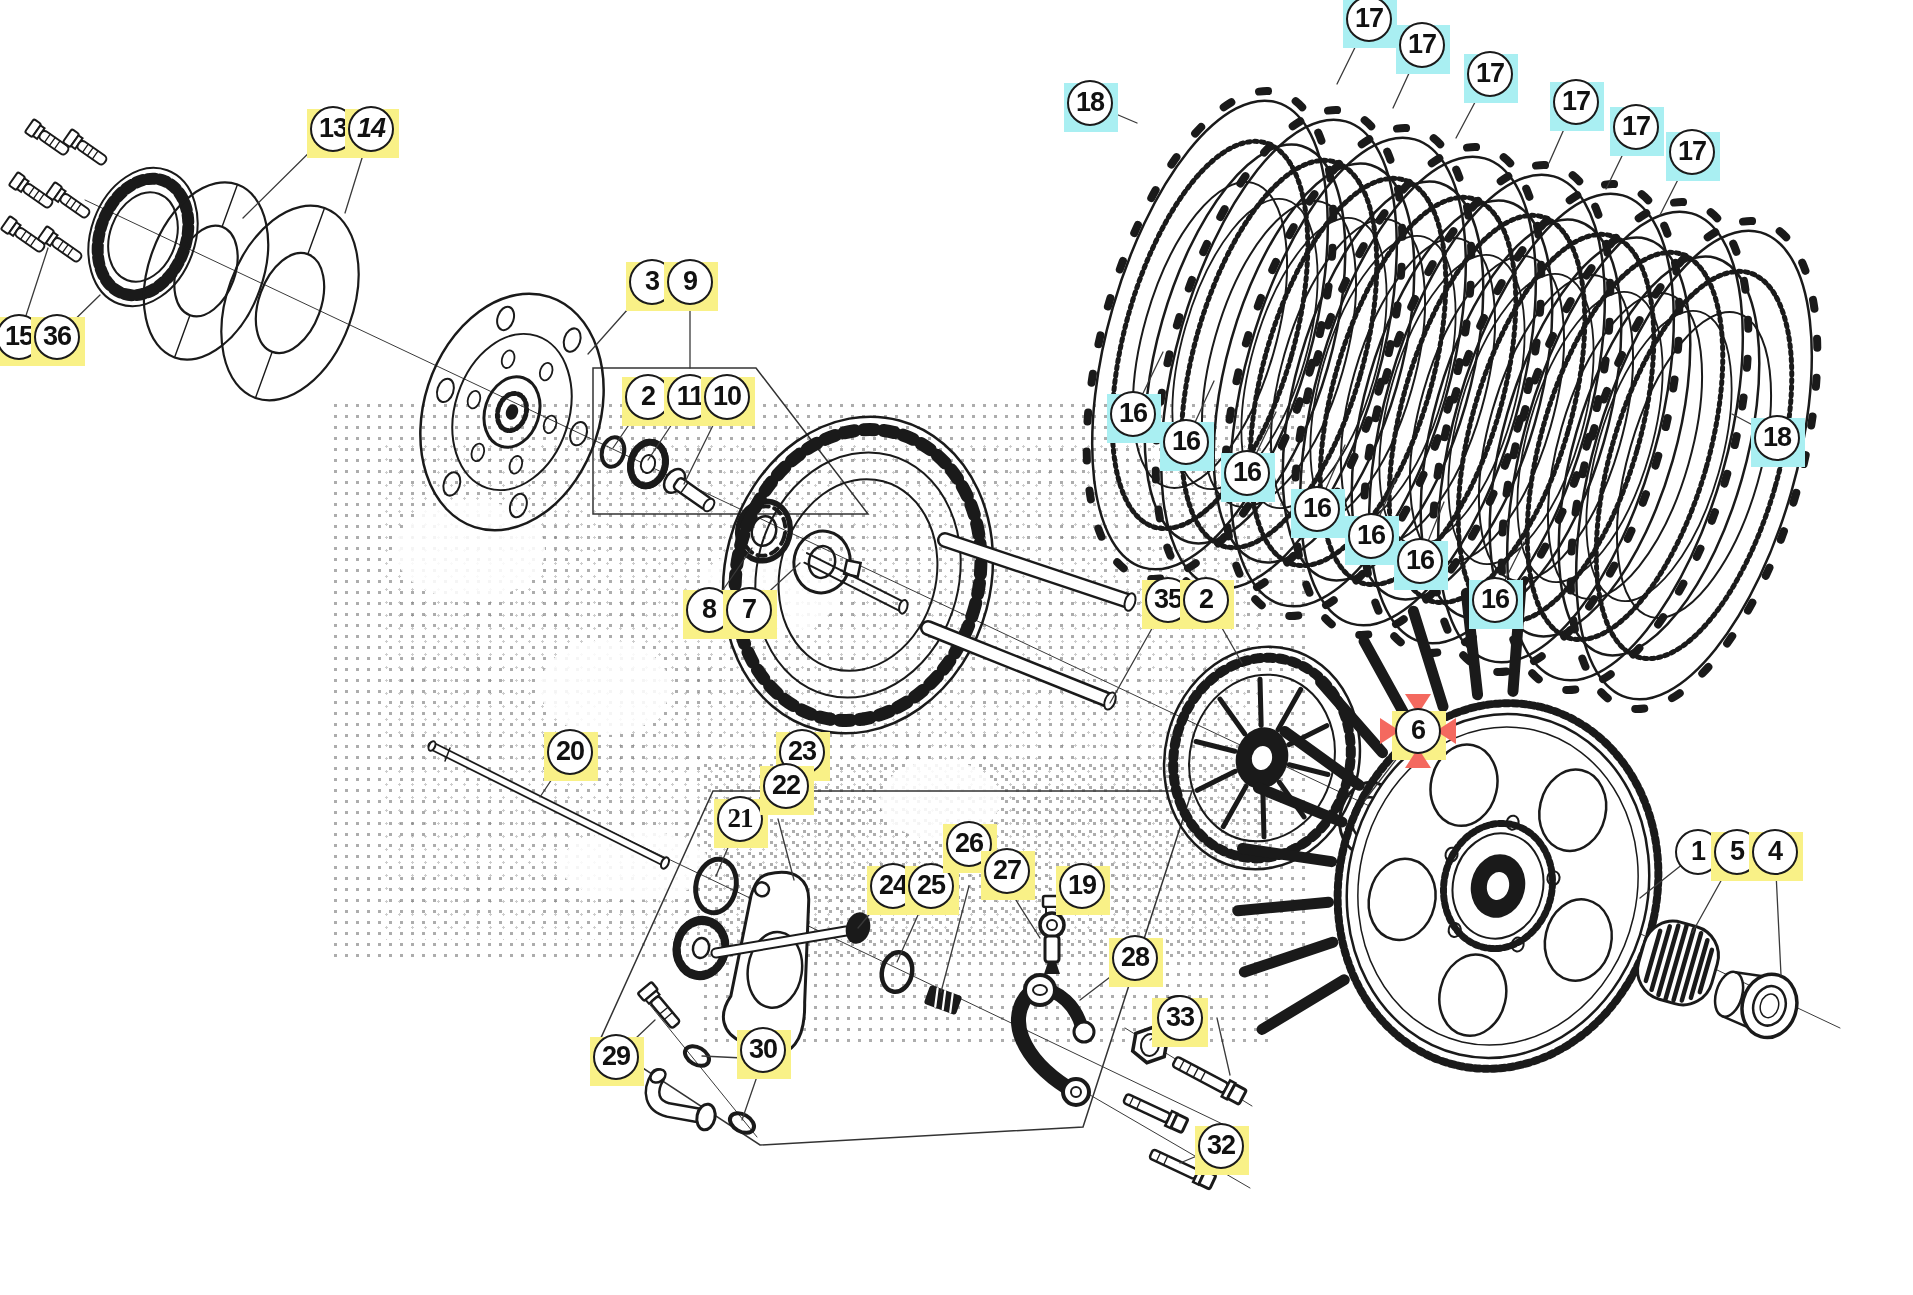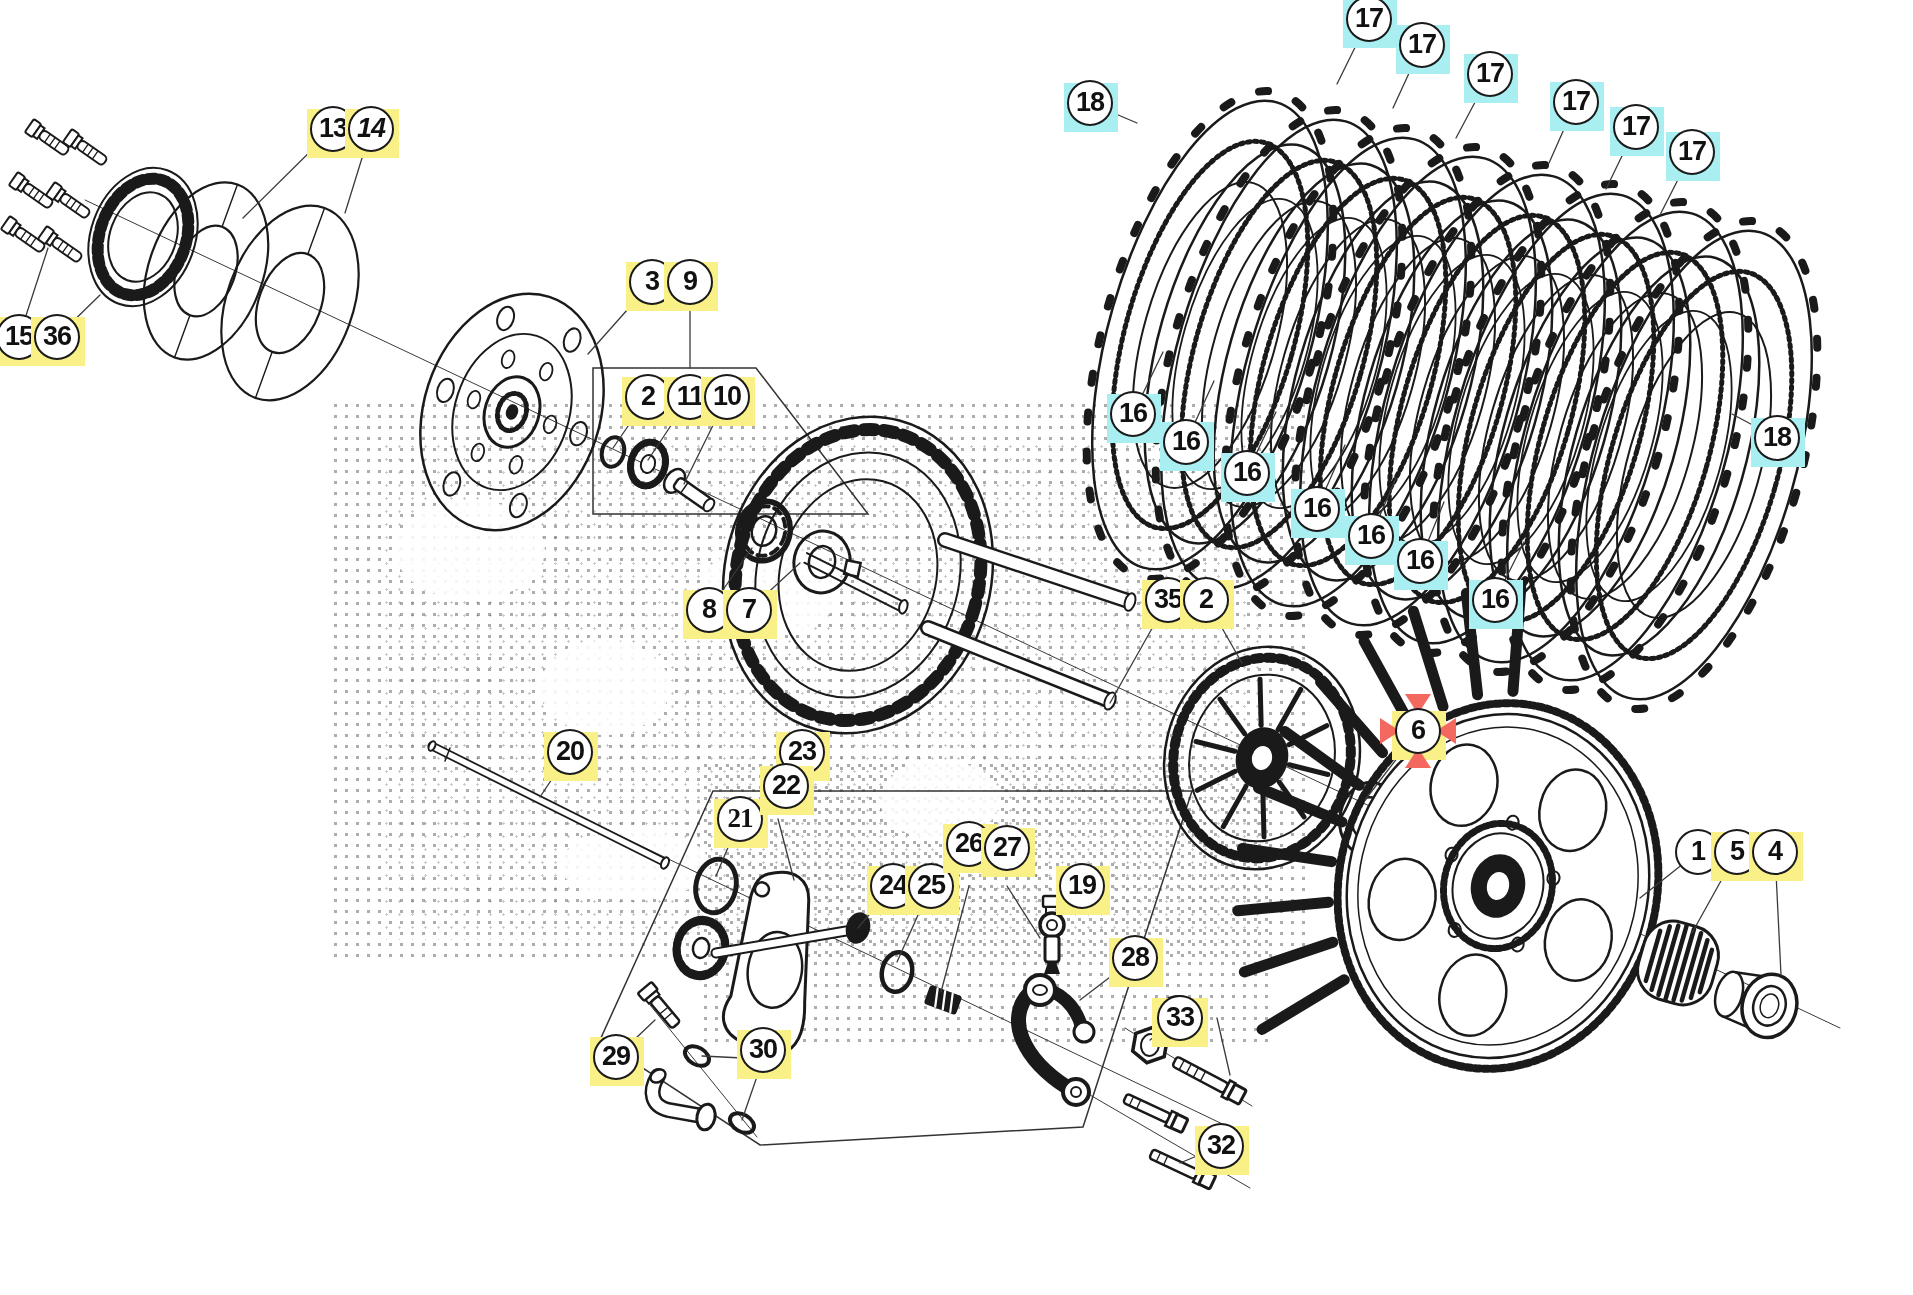--- a/index.html
+++ b/index.html
@@ -481,21 +481,21 @@
     <div class="num">24</div>
   </div>
       <div class="callout" style="left: 905px; top: 860px;">
     <div class="hl y"></div>
     <div class="num">25</div>
   </div>
       <div class="callout" style="left: 943px; top: 818px;">
     <div class="hl y"></div>
     <div class="num">26</div>
   </div>
-      <div class="callout" style="left: 981px; top: 822px;">
+      <div class="callout" style="left: 981px; top: 845px;">
     <div class="hl y"></div>
     <div class="num">27</div>
   </div>
       <div class="callout" style="left: 1056px; top: 860px; padding-left: 44px;">
     <div class="hl y"></div>
     <div class="num">19</div>
   </div>
       <div class="callout" style="left: 1109px; top: 932px;">
     <div class="hl y"></div>
     <div class="num">28</div>

